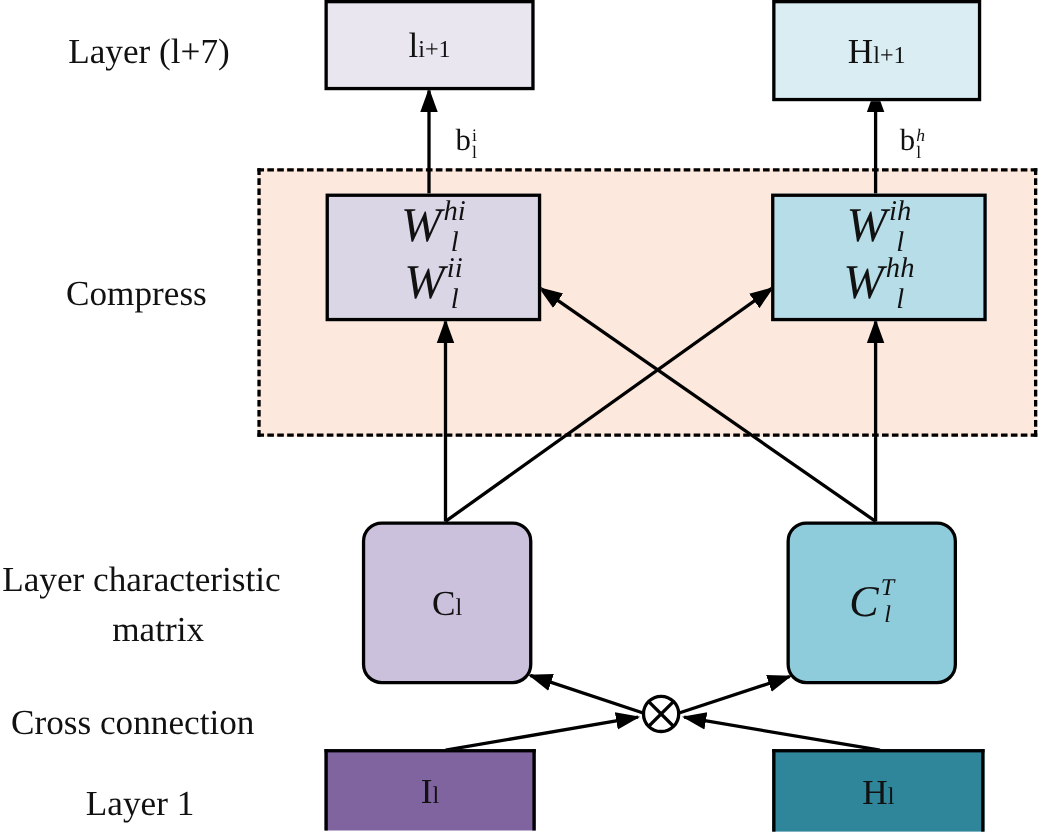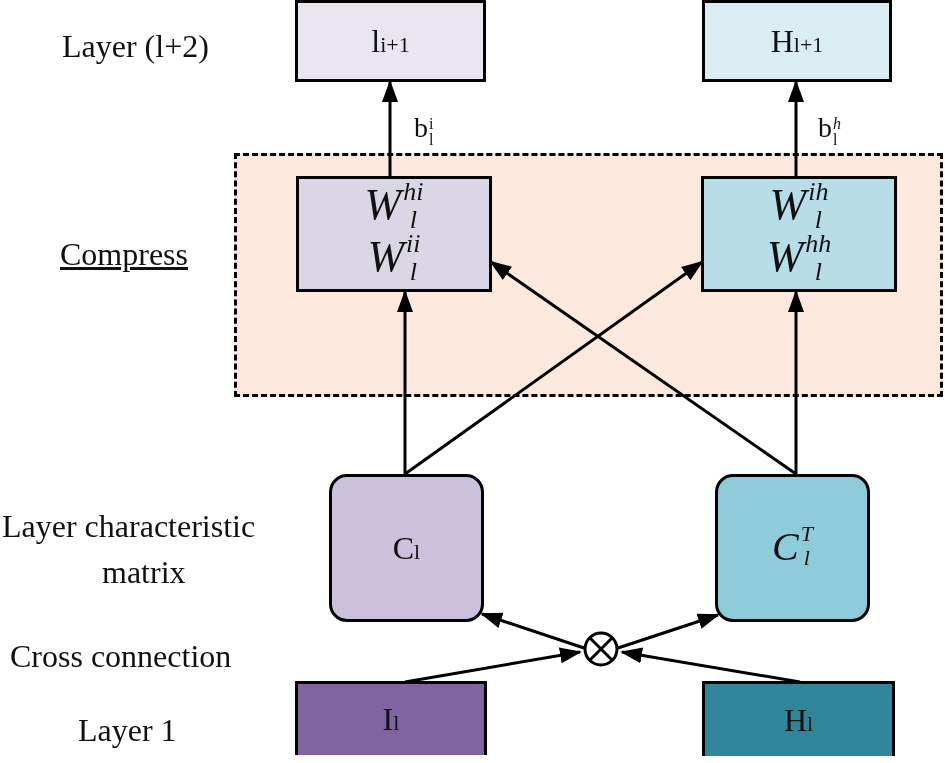--- a/index.html
+++ b/index.html
@@ -15,22 +15,22 @@
   .wterm .scripts .s1 { font-style: italic; font-size: 26px; line-height: 1; margin-top: -4px; }
   .wterm .scripts .s2 { font-style: italic; font-size: 26px; line-height: 1; margin-top: 2px; }
   svg#wires { position: absolute; left: 0; top: 0; }
   .blabel { position: absolute; font-size: 28px; }
 </style>
 </head>
 <body>
 
 <div style="position:absolute;left:234px;top:153px;width:709px;height:244px;background:#fce8dc;border:3px dashed #000;box-sizing:border-box;"></div>
 
-<div class="lbl" style="left:62px;top:28px;">Layer (l+2)</div>
-<div class="lbl" style="left:60px;top:236px;text-decoration:underline;">Compress</div>
+<div class="lbl" style="left:62px;top:28px;">Layer (l+7)</div>
+<div class="lbl" style="left:60px;top:248px;">Compress</div>
 <div class="lbl" style="left:2px;top:508px;">Layer characteristic</div>
 <div class="lbl" style="left:102px;top:554px;">matrix</div>
 <div class="lbl" style="left:10px;top:638px;">Cross connection</div>
 <div class="lbl" style="left:78px;top:712px;">Layer 1</div>
 
 <svg id="wires" width="945" height="763">
   <defs>
     <marker id="ah" markerWidth="10" markerHeight="10" refX="9" refY="5" orient="auto" markerUnits="userSpaceOnUse" viewBox="0 0 10 10">
       <path d="M0,0 L10,5 L0,10 z" fill="#000"></path>
     </marker>
@@ -56,21 +56,21 @@
   <g>
     <circle cx="601" cy="649" r="16" fill="#fff" stroke="#000" stroke-width="3"></circle>
     <line x1="590" y1="638" x2="612" y2="660" stroke="#000" stroke-width="3"></line>
     <line x1="612" y1="638" x2="590" y2="660" stroke="#000" stroke-width="3"></line>
   </g>
 </svg>
 
 <div class="box" style="left:295px;top:0px;width:191px;height:82px;background:#e9e6f0;">
   <span><span>l</span><span class="sub">i+1</span></span>
 </div>
-<div class="box" style="left:702px;top:0px;width:190px;height:82px;background:#d9edf3;">
+<div class="box" style="left:702px;top:0px;width:190px;height:92px;background:#d9edf3;">
   <span><span>H</span><span class="sub">l+1</span></span>
 </div>
 
 <div class="blabel" style="left:414px;top:112px;">
   <span>b</span><span style="display:inline-flex;flex-direction:column;vertical-align:top;font-size:16px;line-height:1;margin-left:1px;">
       <span style="margin-top:4px;">i</span>
       <span>l</span>
     </span>
 </div>
 <div class="blabel" style="left:818px;top:112px;">

